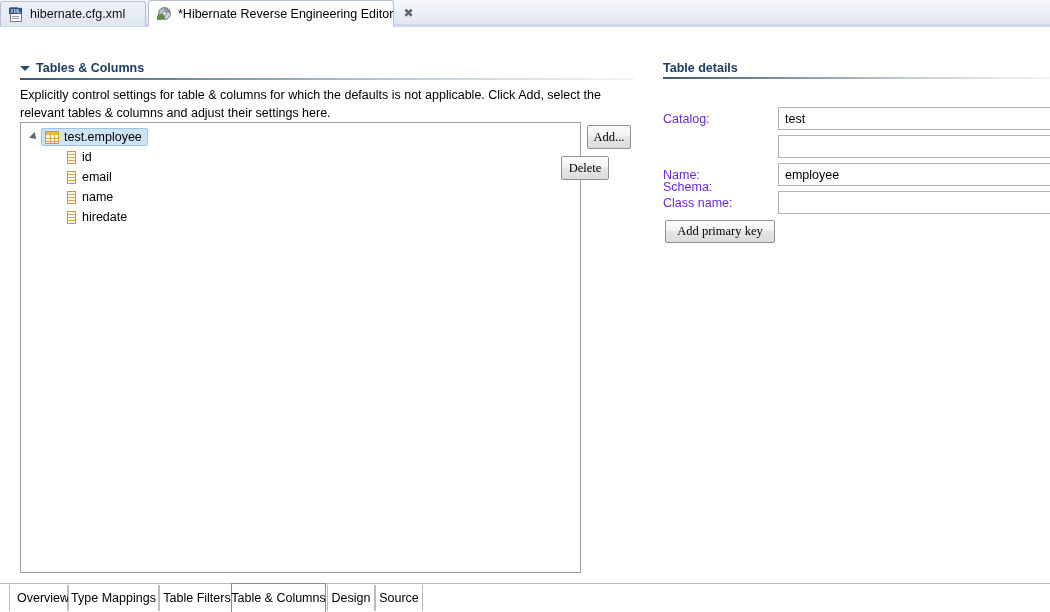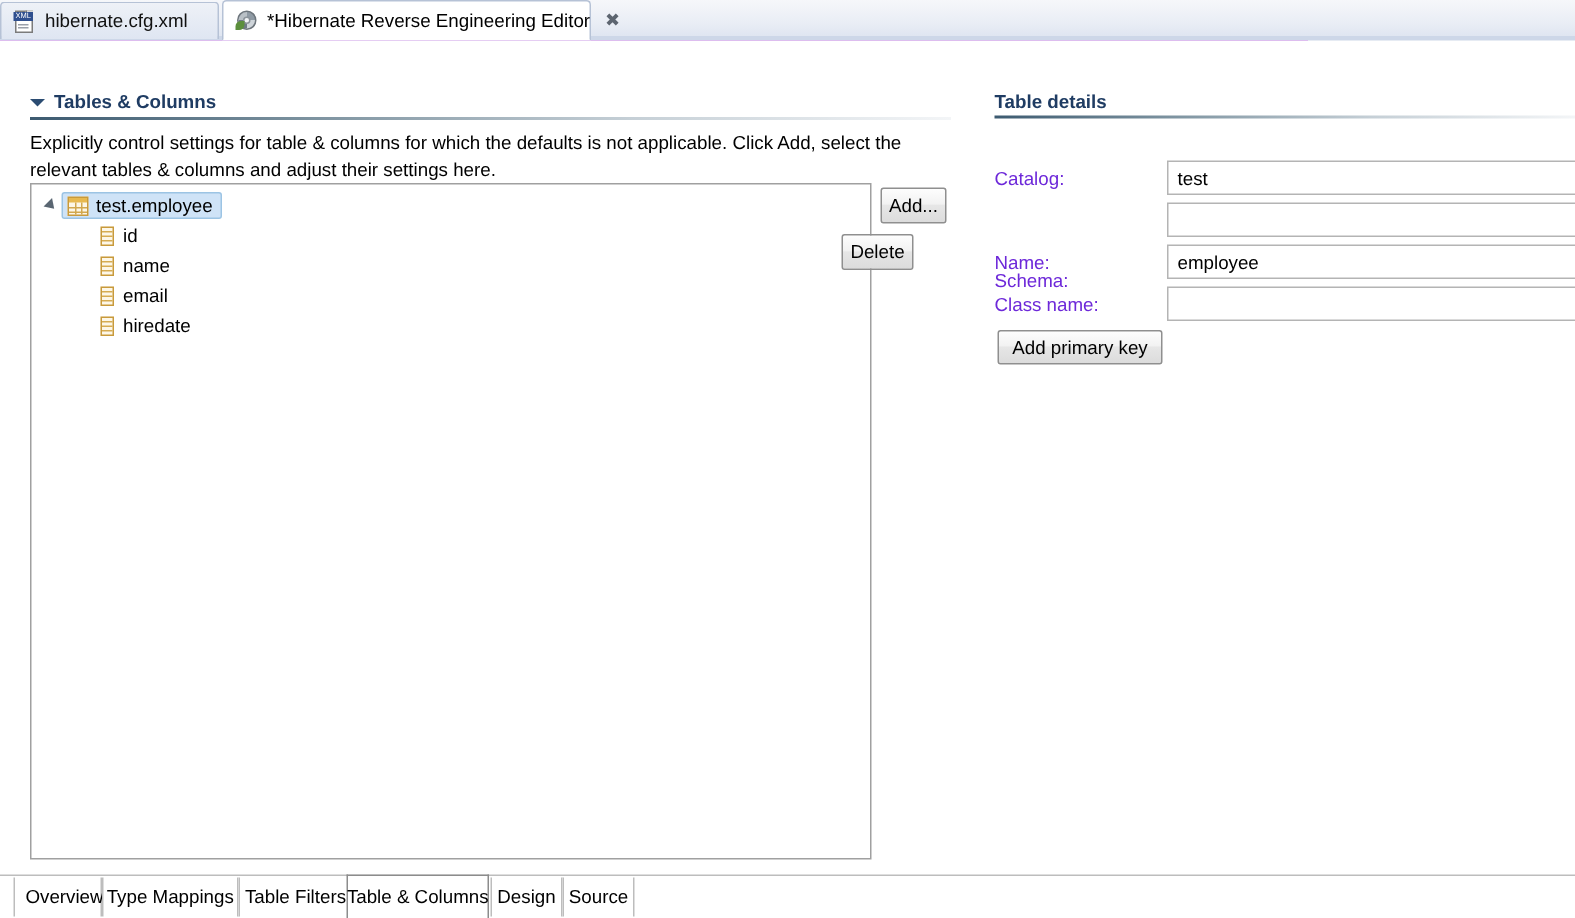--- a/index.html
+++ b/index.html
@@ -12,21 +12,21 @@
     font-family: "Liberation Sans", sans-serif;
     font-size: 12px;
     color: #000000;
   }
 
   #root { position: relative; width: 1050px; height: 612px; background:#ffffff; }
 
   
   .editor-tabbar {
     position: absolute; left: 0; top: 0; width: 872px; height: 27px;
-    background: #d946ef;
+    background: #7dd3fc;
   }
   .editor-tabbar .strip-fill {
     position:absolute; left:0; top:0; width:1050px; height:26px;
     background: linear-gradient(to bottom,#f6f7fa 0%, #e9edf5 60%, #dde4f0 100%);
   }
   .editor-tabbar .strip-bottom {
     position:absolute; left:0; top:24px; width:1050px; height:3px;
     background:#cdd7e8;
   }
   .etab {
@@ -162,21 +162,21 @@
   }
   .icon-column .r { position:absolute; left:1px; right:1px; height:1px; background:#d6ac52; }
 
   
   .btn {
     position:absolute;
     background: linear-gradient(to bottom,#fdfdfd 0%,#f2f2f2 45%,#e6e6e6 50%,#dcdcdc 100%);
     border:1px solid #8f8f8f; border-radius:2px;
     font-size:12.5px; color:#000;
     display:flex; align-items:center; justify-content:center;
-    font-family:Liberation Sans, sans-serif;
+    font-family:Liberation Serif, serif;
     cursor: default;
   }
 
   
   .field-label {
     position:absolute; font-size:12.5px; color:#6d28d9;
   }
   .field-input {
     position:absolute; height:23px;
     background:#ffffff; border:1px solid #b4b4b4;
@@ -274,33 +274,33 @@
     </div>
 
     <div class="tree-row tree-row-child">
       <span class="plain-chip">
         <span class="icon-column">
           <span class="frame"></span>
           <span class="r" style="top:3px;"></span>
             <span class="r" style="top:6px;"></span>
             <span class="r" style="top:9px;"></span>
         </span>
-        <span>name</span>
+        <span>email</span>
       </span>
     </div>
 
     <div class="tree-row tree-row-child">
       <span class="plain-chip">
         <span class="icon-column">
           <span class="frame"></span>
           <span class="r" style="top:3px;"></span>
             <span class="r" style="top:6px;"></span>
             <span class="r" style="top:9px;"></span>
         </span>
-        <span>email</span>
+        <span>name</span>
       </span>
     </div>
 
     <div class="tree-row tree-row-child">
       <span class="plain-chip">
         <span class="icon-column">
           <span class="frame"></span>
           <span class="r" style="top:3px;"></span>
             <span class="r" style="top:6px;"></span>
             <span class="r" style="top:9px;"></span>

